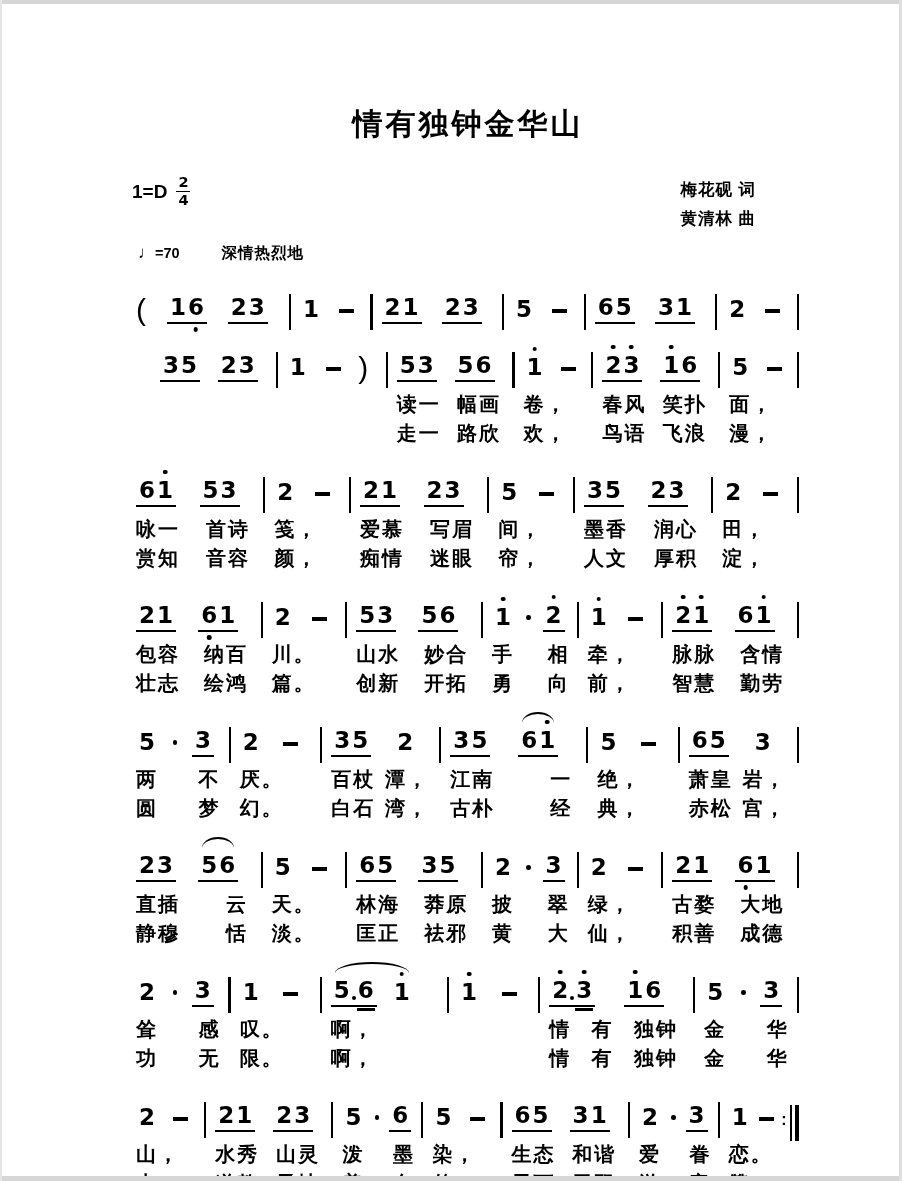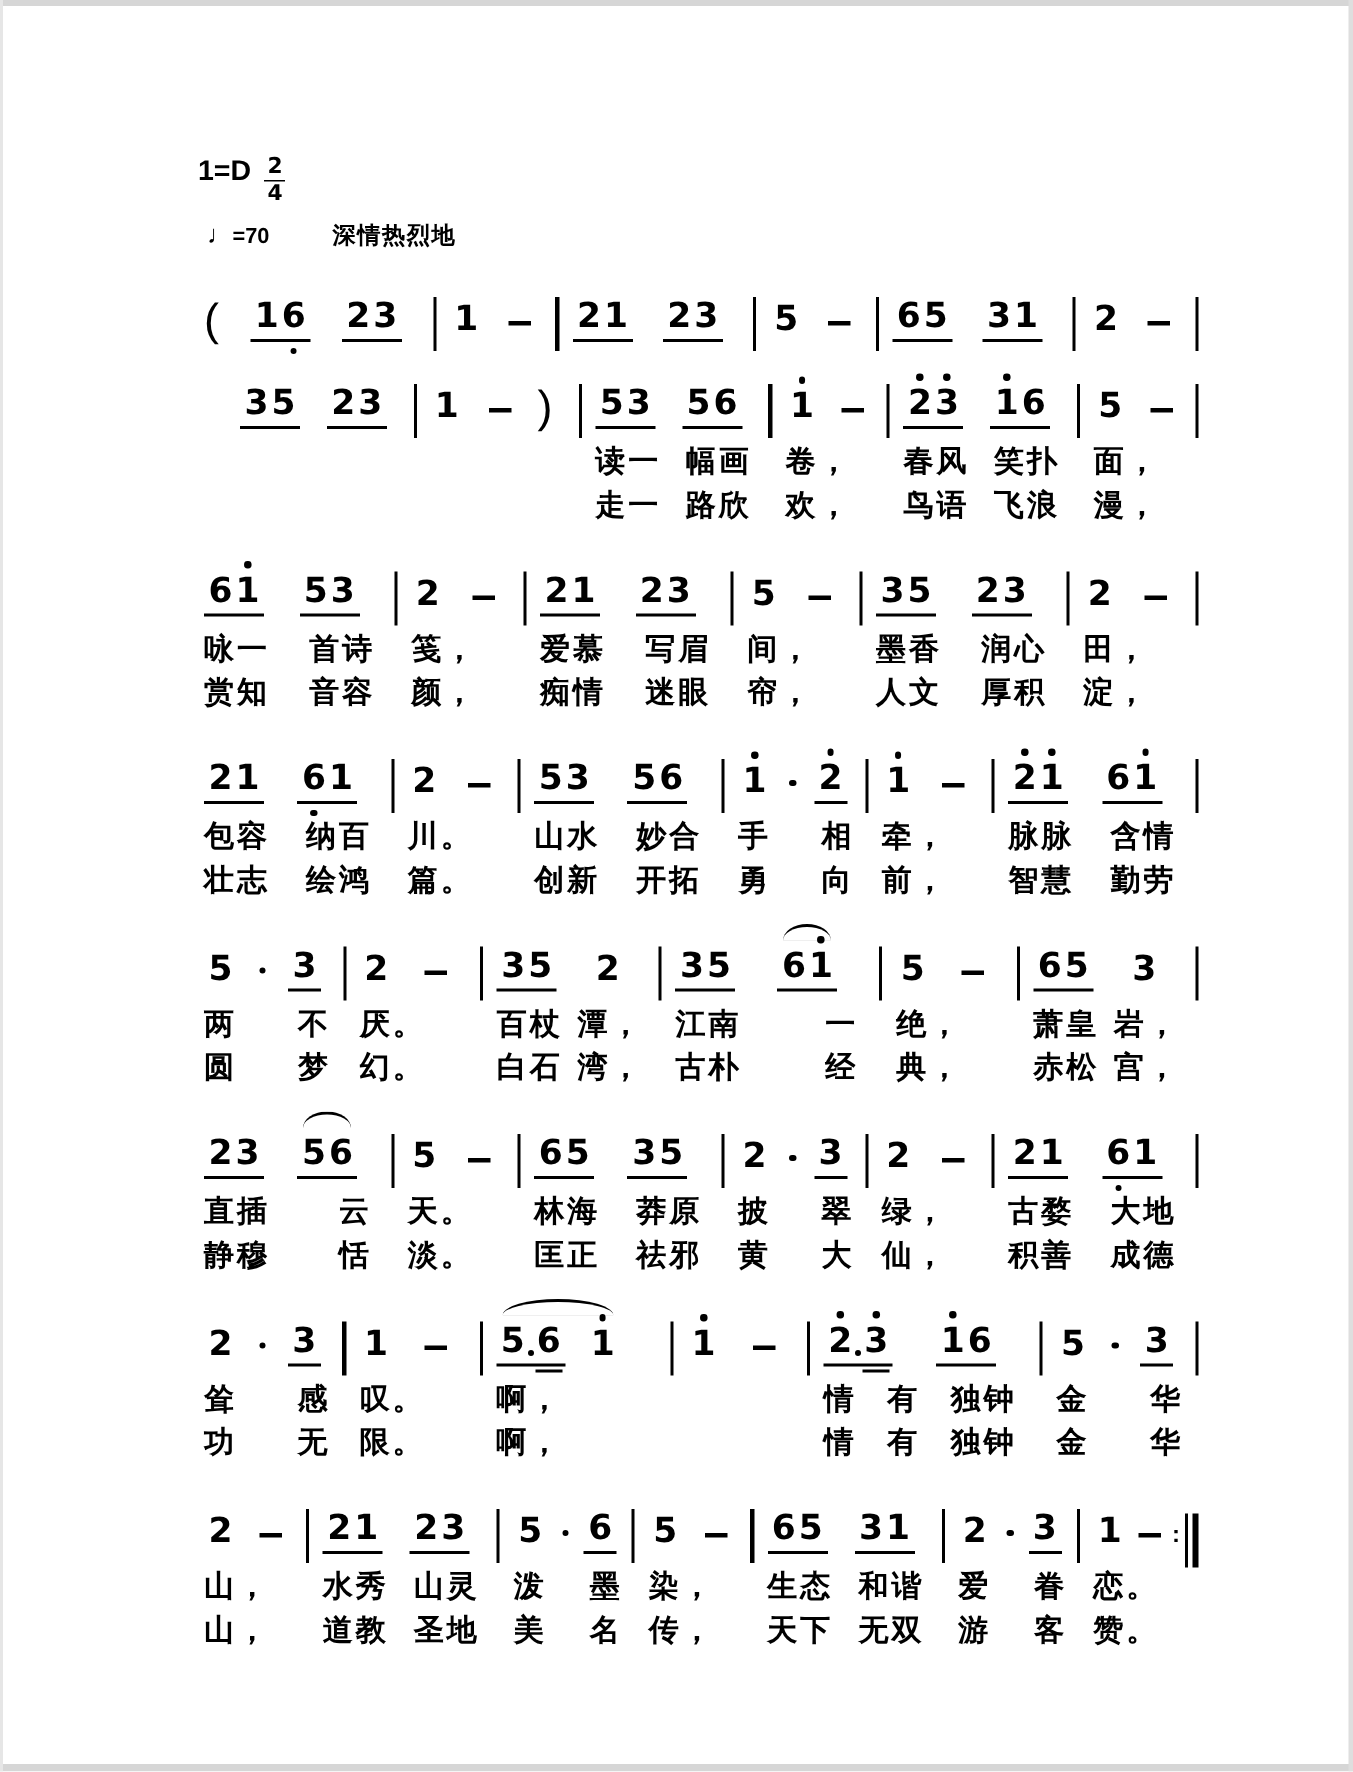--- a/index.html
+++ b/index.html
@@ -12,21 +12,21 @@
   .edge.t{top:0;left:0;right:0;height:4px}
   .edge.b{bottom:0;left:0;right:0;height:5px}
   .edge.l{top:0;bottom:0;left:0;width:2px;background:#e6e6e6}
   .edge.r{top:0;bottom:0;right:0;width:3px;background:#dedede}
 
   .page{box-sizing:border-box;height:100%;padding:104px 98px 0 132px}
 
   .title{margin:0 0 30px;text-align:center;font-size:30px;font-weight:800;letter-spacing:3px}
 
   .meta{display:flex;justify-content:space-between;align-items:flex-start;margin-bottom:4px}
-  .keytime{display:flex;gap:9px;align-items:flex-start;font-size:19px;font-weight:600}
+  .keytime{display:flex;gap:9px;align-items:center;font-size:19px;font-weight:600}
   .key{line-height:1.15}
   .timesig{display:inline-flex;flex-direction:column;align-items:center;font-size:14.5px;font-weight:800;line-height:1.15;margin-top:-1px;font-family:"DejaVu Sans",sans-serif}
   .tstop{border-bottom:1.8px solid #000;padding:0 2px}
   .credits{font-size:16.5px;font-weight:600;line-height:1.75;letter-spacing:1px;margin-right:48px}
 
   .tempo{display:flex;gap:42px;align-items:baseline;font-size:14.5px;font-weight:700;margin:10px 0 14px 6px}
   .tmark{display:inline-flex;align-items:baseline}
   .tnote{font-size:17px}
   .expr{font-size:15.5px;letter-spacing:1px}
 
@@ -64,28 +64,33 @@
 </head>
 <body>
 
 <div class="edge t"></div>
 <div class="edge b"></div>
 <div class="edge l"></div>
 <div class="edge r"></div>
 
 <div class="page">
 
+  <h1 class="title">情有独钟金华山</h1>
 
   <div class="meta">
     <div class="keytime">
       <span class="key">1=D</span>
       <span class="timesig">
         <span class="tstop">2</span>
         <span class="tsbot">4</span>
       </span>
+    </div>
+    <div class="credits">
+      <div>梅花砚  词</div>
+      <div>黄清林  曲</div>
     </div>
   </div>
 
   <div class="tempo">
     <span class="tmark">
         <span class="tnote">♩</span>
         <span class="teq">=70</span>
       </span>
     <span class="expr">深情热烈地</span>
   </div>

